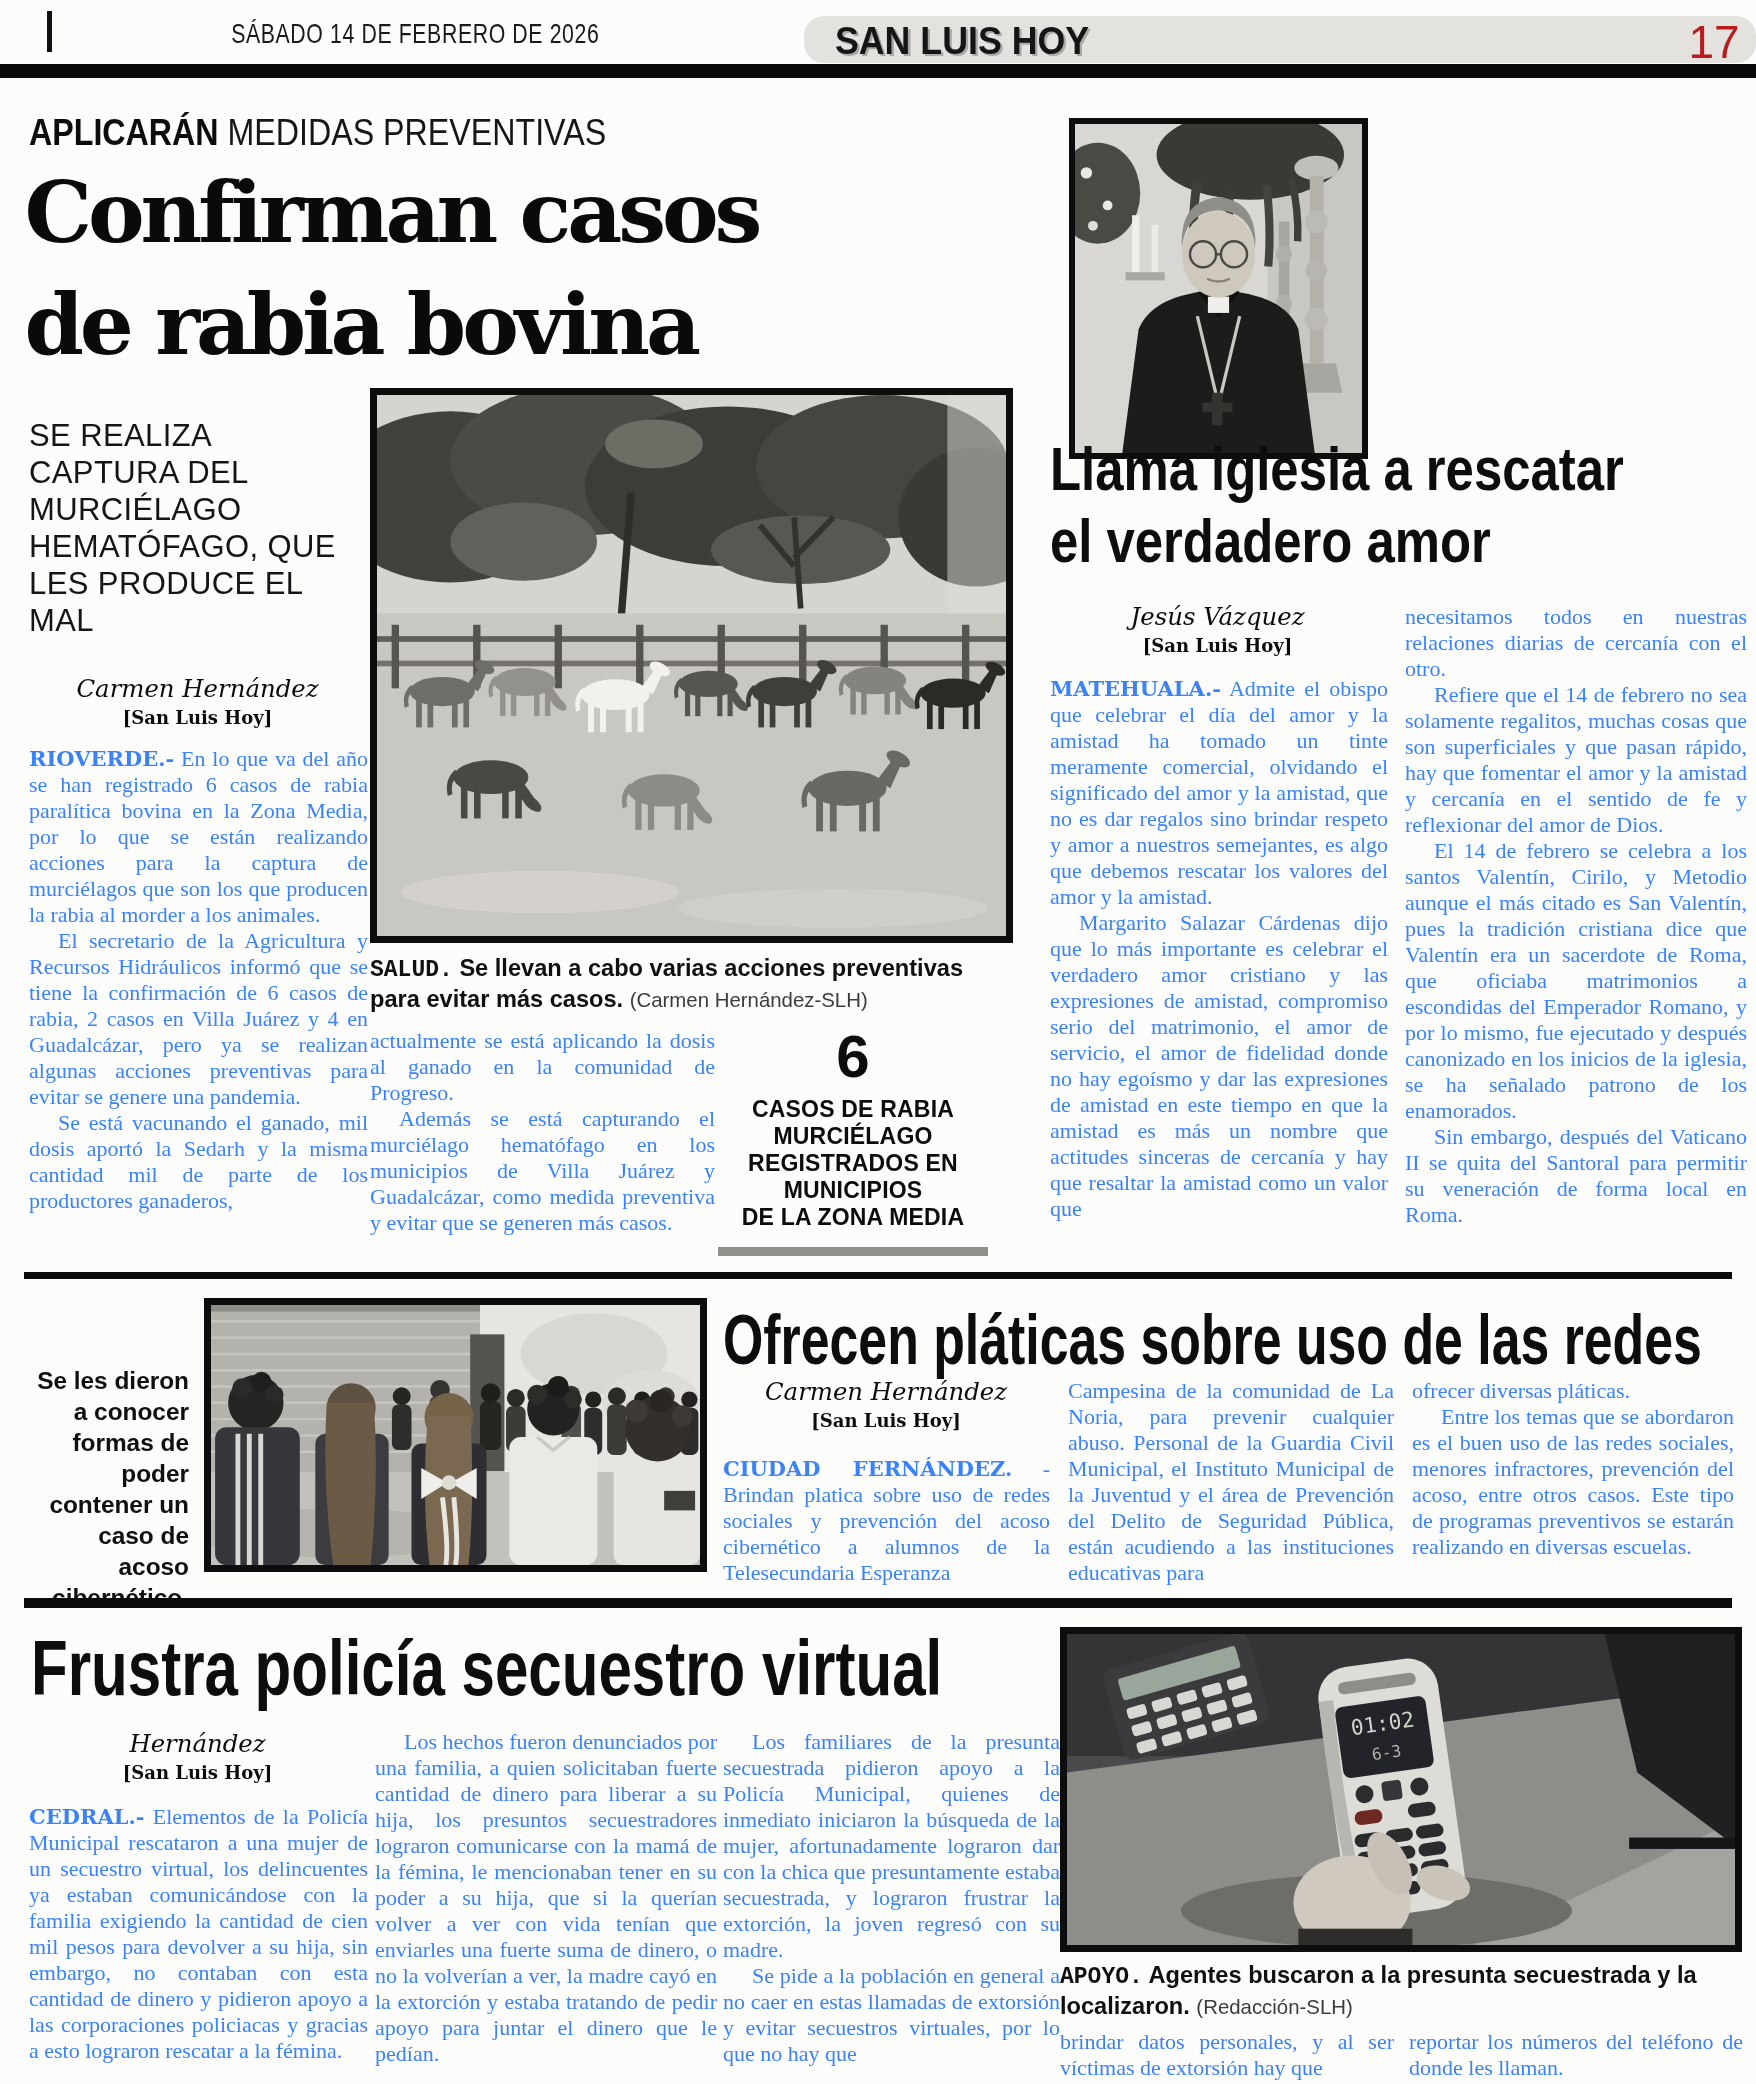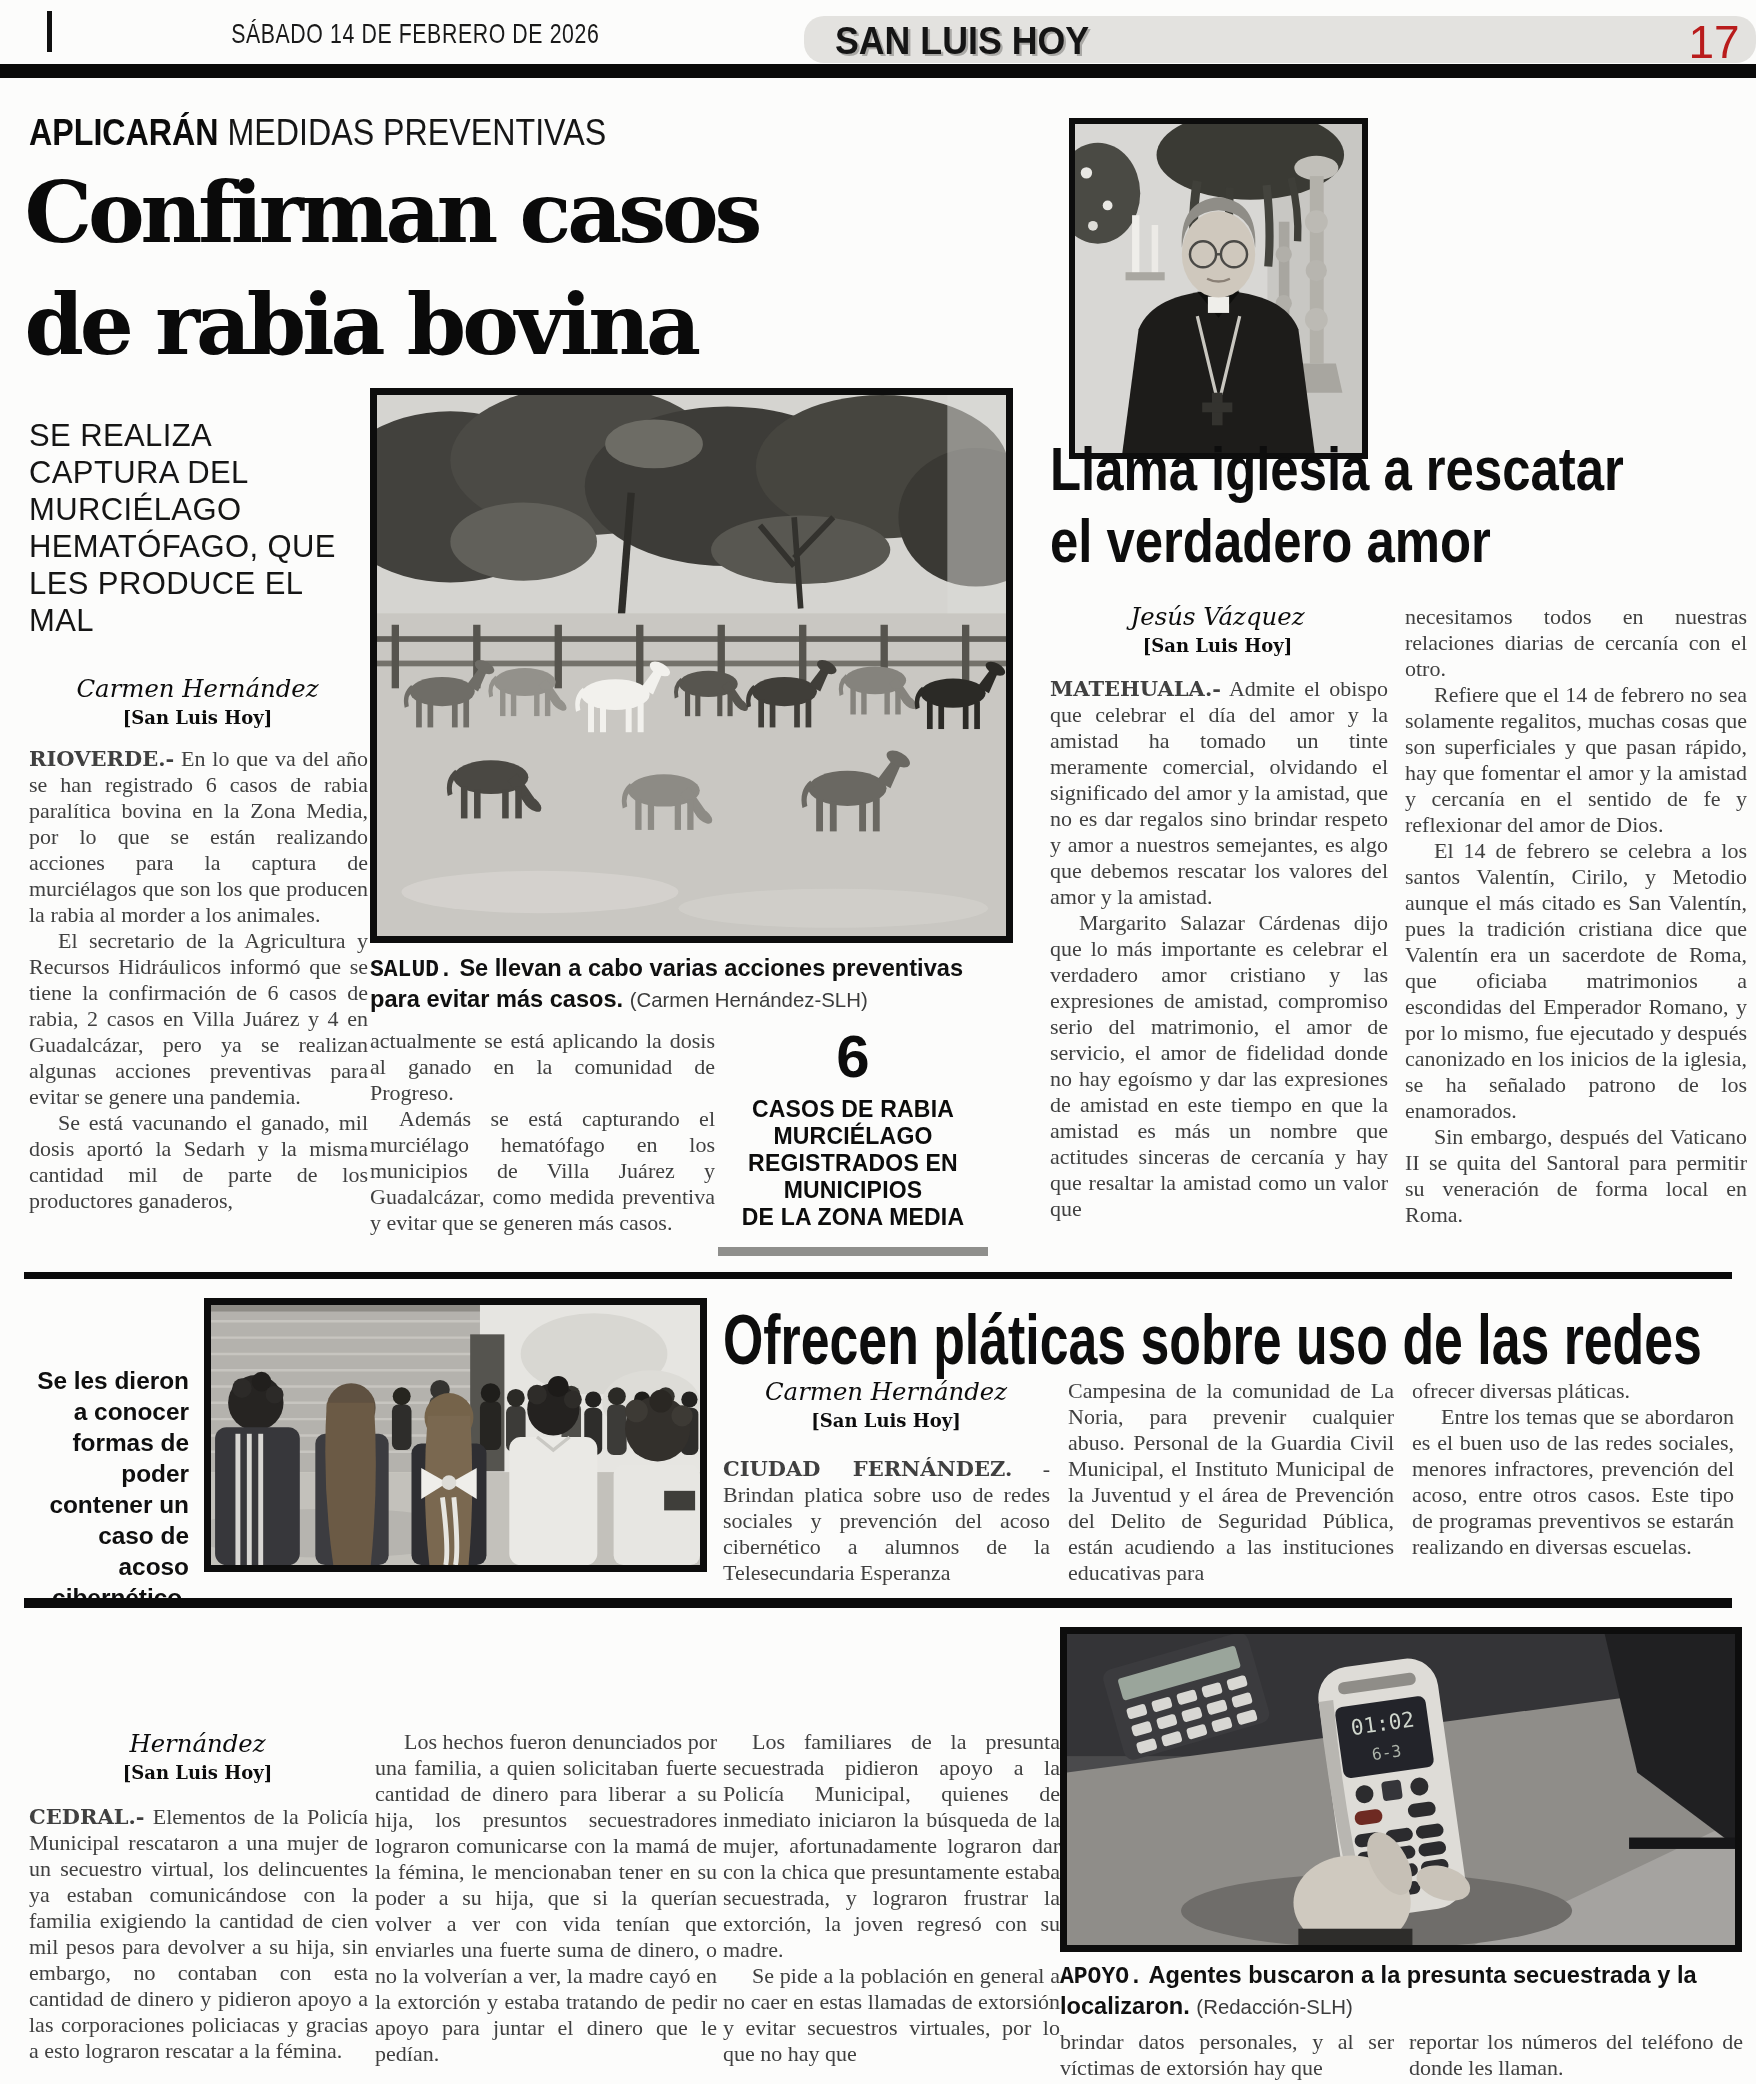--- a/index.html
+++ b/index.html
@@ -32,21 +32,21 @@
   .head-serif { font-family:"DejaVu Serif",serif; font-weight:bold; font-size:85px;
     line-height:112px; letter-spacing:-4.1px; color:#0a0a0a; white-space:nowrap; }
   .head-cond { font-family:"Liberation Sans",sans-serif; font-weight:bold; color:#0d0d0d; }
   .head-cond .ln { display:block; white-space:nowrap; }
   .head-cond .sc { display:inline-block; transform-origin:left; }
   .subhead { font-family:"Liberation Sans",sans-serif; font-size:31px; line-height:37px;
     letter-spacing:0.4px; color:#151515; }
   .byline { text-align:center; }
   .byl-a { font-family:"DejaVu Serif",serif; font-style:italic; font-size:24.4px; line-height:31px; }
   .byl-o { font-family:"DejaVu Serif",serif; font-weight:bold; font-size:18px; line-height:28px; }
-  .body-col { text-align:justify; font-size:22px; line-height:26px; color:#404040; overflow:hidden; }
+  .body-col { text-align:justify; font-size:22px; line-height:26px; color:#3b82f6; overflow:hidden; }
   .body-col p { margin:0; }
   .ind { text-indent:29px; }
   .lead { font-family:"DejaVu Serif",serif; font-weight:bold; font-size:21px; }
   .photo { border:7.3px solid #0d0d0d; background:#cfcecb; }
   .photo svg { display:block; }
   .caption { font-family:"Liberation Sans",sans-serif; font-weight:bold; font-size:23.6px;
     line-height:29px; color:#101010; }
   .cap-lead { font-family:Liberation Mono, monospace; font-weight:bold; font-size:23px; }
   .cap-credit { font-weight:normal; font-size:20.4px; color:#3c3c3c; }
 
@@ -335,20 +335,23 @@
   <div class="abs body-col" style="left:1068px; top:1378px; width:326px; height:210px;">
     <p>Campesina de la comunidad de La Noria, para prevenir cualquier abuso. Personal de la Guardia Civil Municipal, el Instituto Municipal de la Juventud y el área de Prevención del Delito de Seguridad Pública, están acudiendo a las instituciones educativas para</p>
   </div>
   <div class="abs body-col" style="left:1412px; top:1378px; width:322px; height:210px;">
     <p>ofrecer diversas pláticas.</p>
     <p class="ind">Entre los temas que se abordaron es el buen uso de las redes sociales, menores infractores, prevención del acoso, entre otros casos. Este tipo de programas preventivos se estarán realizando en diversas escuelas.</p>
   </div>
 
   <div class="abs rule" style="left:24.4px; top:1598px; width:1708px; height:9.8px;"></div>
 
+  <div class="abs head-cond" style="left:31px; top:1628px; font-size:77px; line-height:80px;">
+    <span class="ln"><span class="sc" style="transform:scaleX(.78);">Frustra policía secuestro virtual</span></span>
+  </div>
   <div class="abs byline" style="left:29px; top:1728px; width:337px;">
     <div class="byl-a">Hernández</div>
     <div class="byl-o">[San Luis Hoy]</div>
   </div>
   <div class="abs body-col" style="left:29px; top:1804px; width:339px; height:280px;">
     <p><span class="lead">CEDRAL.-</span><span> Elementos de la Policía Municipal rescataron a una mujer de un secuestro virtual, los delincuentes ya estaban comunicándose con la familia exigiendo la cantidad de cien mil pesos para devolver a su hija, sin embargo, no contaban con esta cantidad de dinero y pidieron apoyo a las corporaciones policiacas y gracias a esto lograron rescatar a la fémina.</span></p>
   </div>
   <div class="abs body-col" style="left:375px; top:1729px; width:342px; height:355px;">
     <p class="ind">Los hechos fueron denunciados por una familia, a quien solicitaban fuerte cantidad de dinero para liberar a su hija, los presuntos secuestradores lograron comunicarse con la mamá de la fémina, le mencionaban tener en su poder a su hija, que si la querían volver a ver con vida tenían que enviarles una fuerte suma de dinero, o no la volverían a ver, la madre cayó en la extorción y estaba tratando de pedir apoyo para juntar el dinero que le pedían.</p>
   </div>

